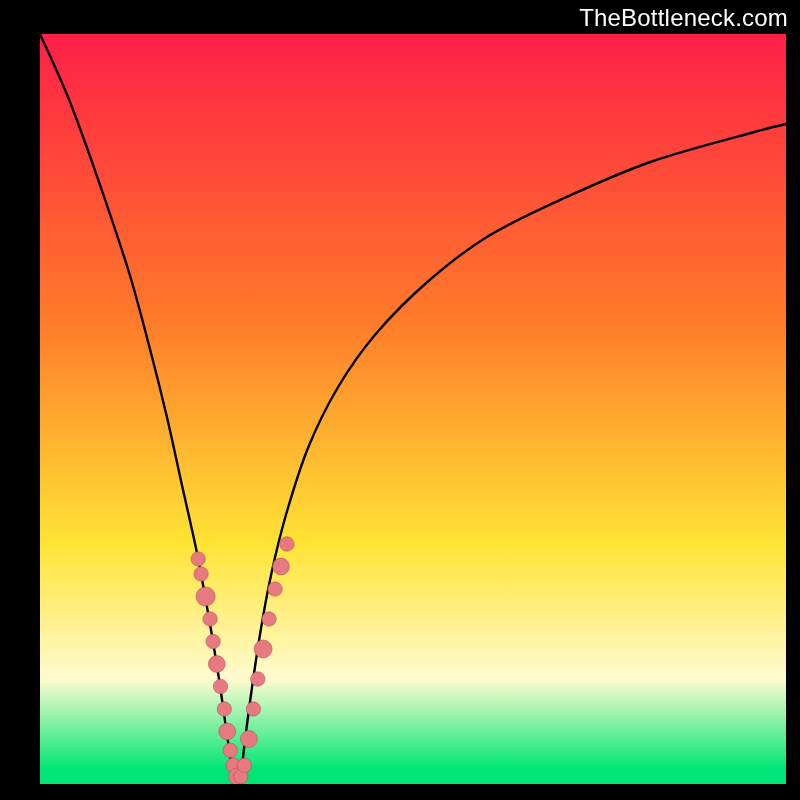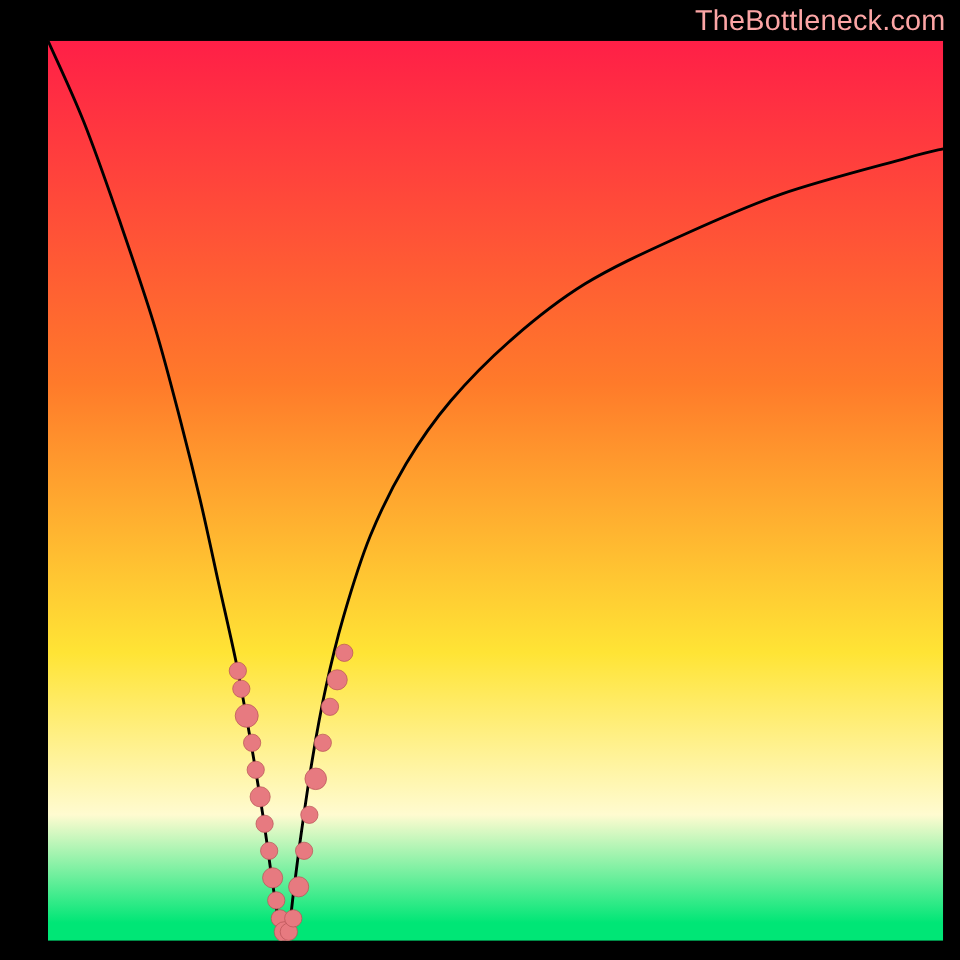--- a/index.html
+++ b/index.html
@@ -28,21 +28,21 @@
   }
   .plot svg {
     display: block;
     width: 746px;
     height: 750px;
   }
   .watermark {
     position: absolute;
     top: 4px;
     right: 12px;
-    color: #fca5a5;
+    color: #ffffff;
     font-size: 24px;
     font-weight: 400;
     letter-spacing: 0.2px;
     user-select: none;
   }
 </style>
 </head>
 <body>
 
 <div class="frame">

